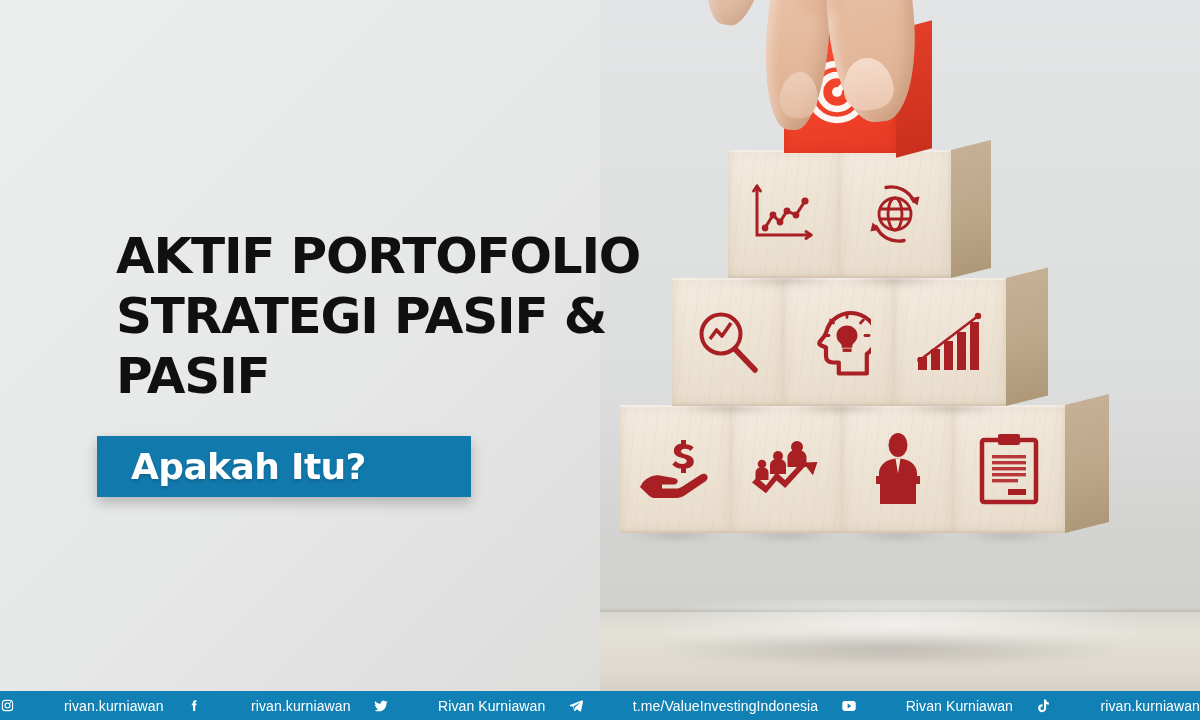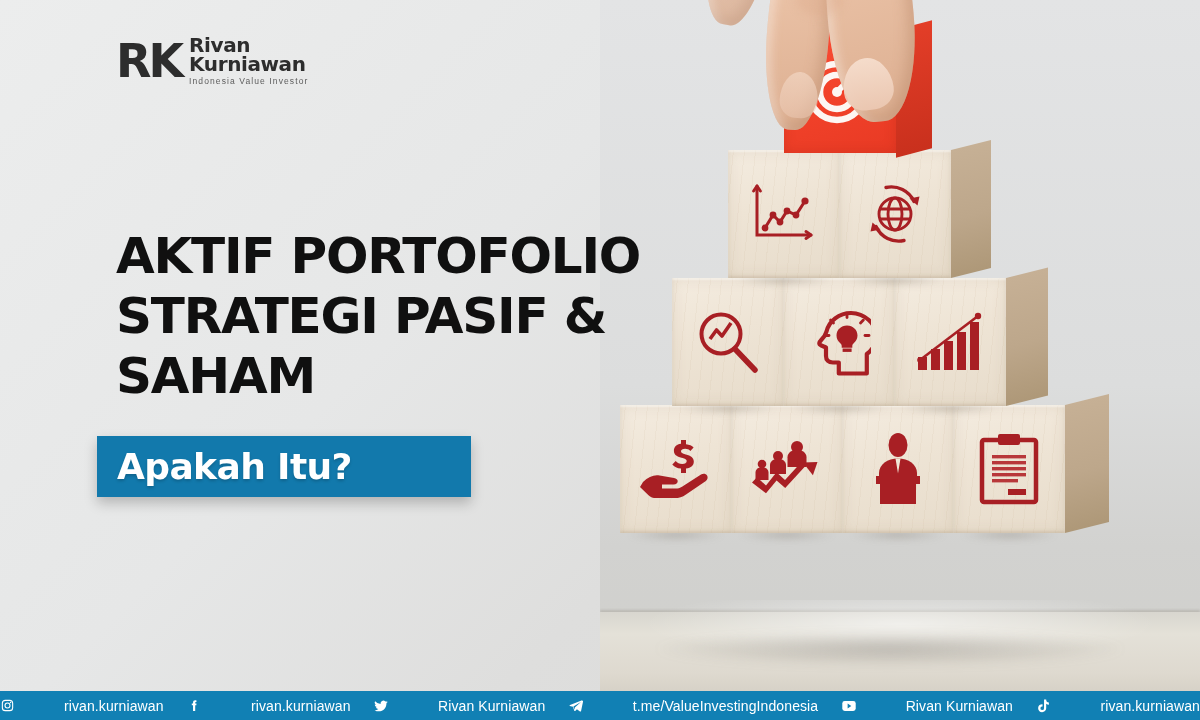--- a/index.html
+++ b/index.html
@@ -63,21 +63,21 @@
     font-family:"DejaVu Sans",sans-serif;}
   .logo .tag{font-size:8.5px;letter-spacing:1.1px;color:#5d5d5d;margin-top:3px;}
 
   
   .headline{position:absolute;left:116px;top:226px;width:640px;}
   .headline .ln{font-family:"DejaVu Sans",sans-serif;font-weight:900;font-size:50px;line-height:60px;
     letter-spacing:-1.2px;color:#101010;}
   .banner{position:absolute;left:97px;top:436px;width:374px;height:61px;background:#1279ac;
     box-shadow:0 6px 12px rgba(0,0,0,.22);display:flex;align-items:center;}
   .banner .btxt{font-family:"DejaVu Sans",sans-serif;font-weight:900;font-size:36px;color:#fff;
-    margin-left:20px;letter-spacing:-.6px;text-shadow:0 2px 3px rgba(0,0,0,.18);}
+    margin-left:34px;letter-spacing:-.6px;text-shadow:0 2px 3px rgba(0,0,0,.18);}
 
   
   .bottombar{position:absolute;left:0;top:691px;width:1200px;height:29px;background:#1180b4;
     display:flex;align-items:center;justify-content:center;gap:11px;}
   .social{display:flex;align-items:center;gap:6px;}
   .social .lbl{color:#fff;font-size:14px;letter-spacing:.1px;white-space:nowrap;margin-left:44px;}
   .social .ic{width:14px;height:14px;display:flex;align-items:center;justify-content:center;color:#fff;}
   .social .ic svg{display:block;}
   .gapper{width:9px;}
 </style>
@@ -283,33 +283,25 @@
     <div class="hand" style="left:0;top:0;width:600px;height:180px;">
       <div class="finger" style="left:168px;top:-92px;width:62px;height:222px;transform:rotate(4deg);"></div>
       <div class="nail" style="left:180px;top:72px;width:38px;height:46px;transform:rotate(4deg);opacity:.55;"></div>
       <div class="finger" style="left:226px;top:-128px;width:86px;height:250px;transform:rotate(-5deg);"></div>
       <div class="nail" style="left:243px;top:58px;width:50px;height:52px;transform:rotate(-8deg);"></div>
       <div class="knuck" style="left:196px;top:-20px;width:46px;height:36px;"></div>
       <div class="finger" style="left:112px;top:-150px;width:58px;height:176px;transform:rotate(10deg);opacity:.82;"></div>
     </div>
   </div>
 
-  <div class="logo">
-    <div class="rk">RK</div>
-    <div class="wordmark">
-      <div class="w1">Rivan</div>
-      <div class="w2">Kurniawan</div>
-      <div class="tag">Indonesia Value Investor</div>
-    </div>
-  </div>
 
   <div class="headline">
     <div class="ln">AKTIF PORTOFOLIO</div>
     <div class="ln">STRATEGI PASIF &amp;</div>
-    <div class="ln">SAHAM</div>
+    <div class="ln">PASIF</div>
   </div>
 
   <div class="banner">
     <div class="btxt">Apakah Itu?</div>
   </div>
 
   <div class="bottombar">
 
     <div class="social">
       <span class="ic">

